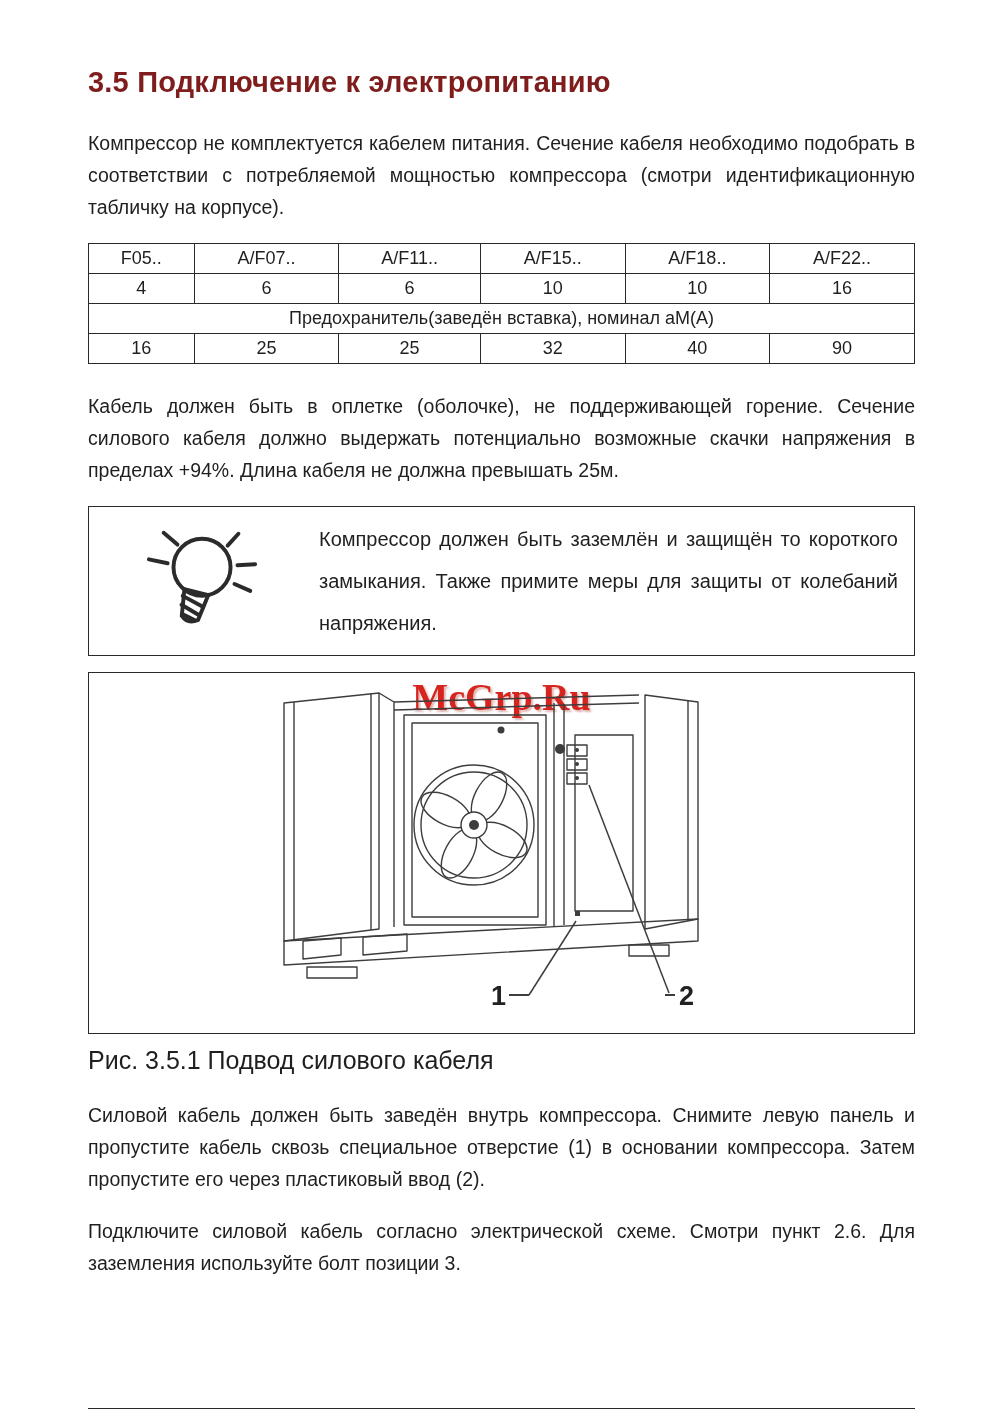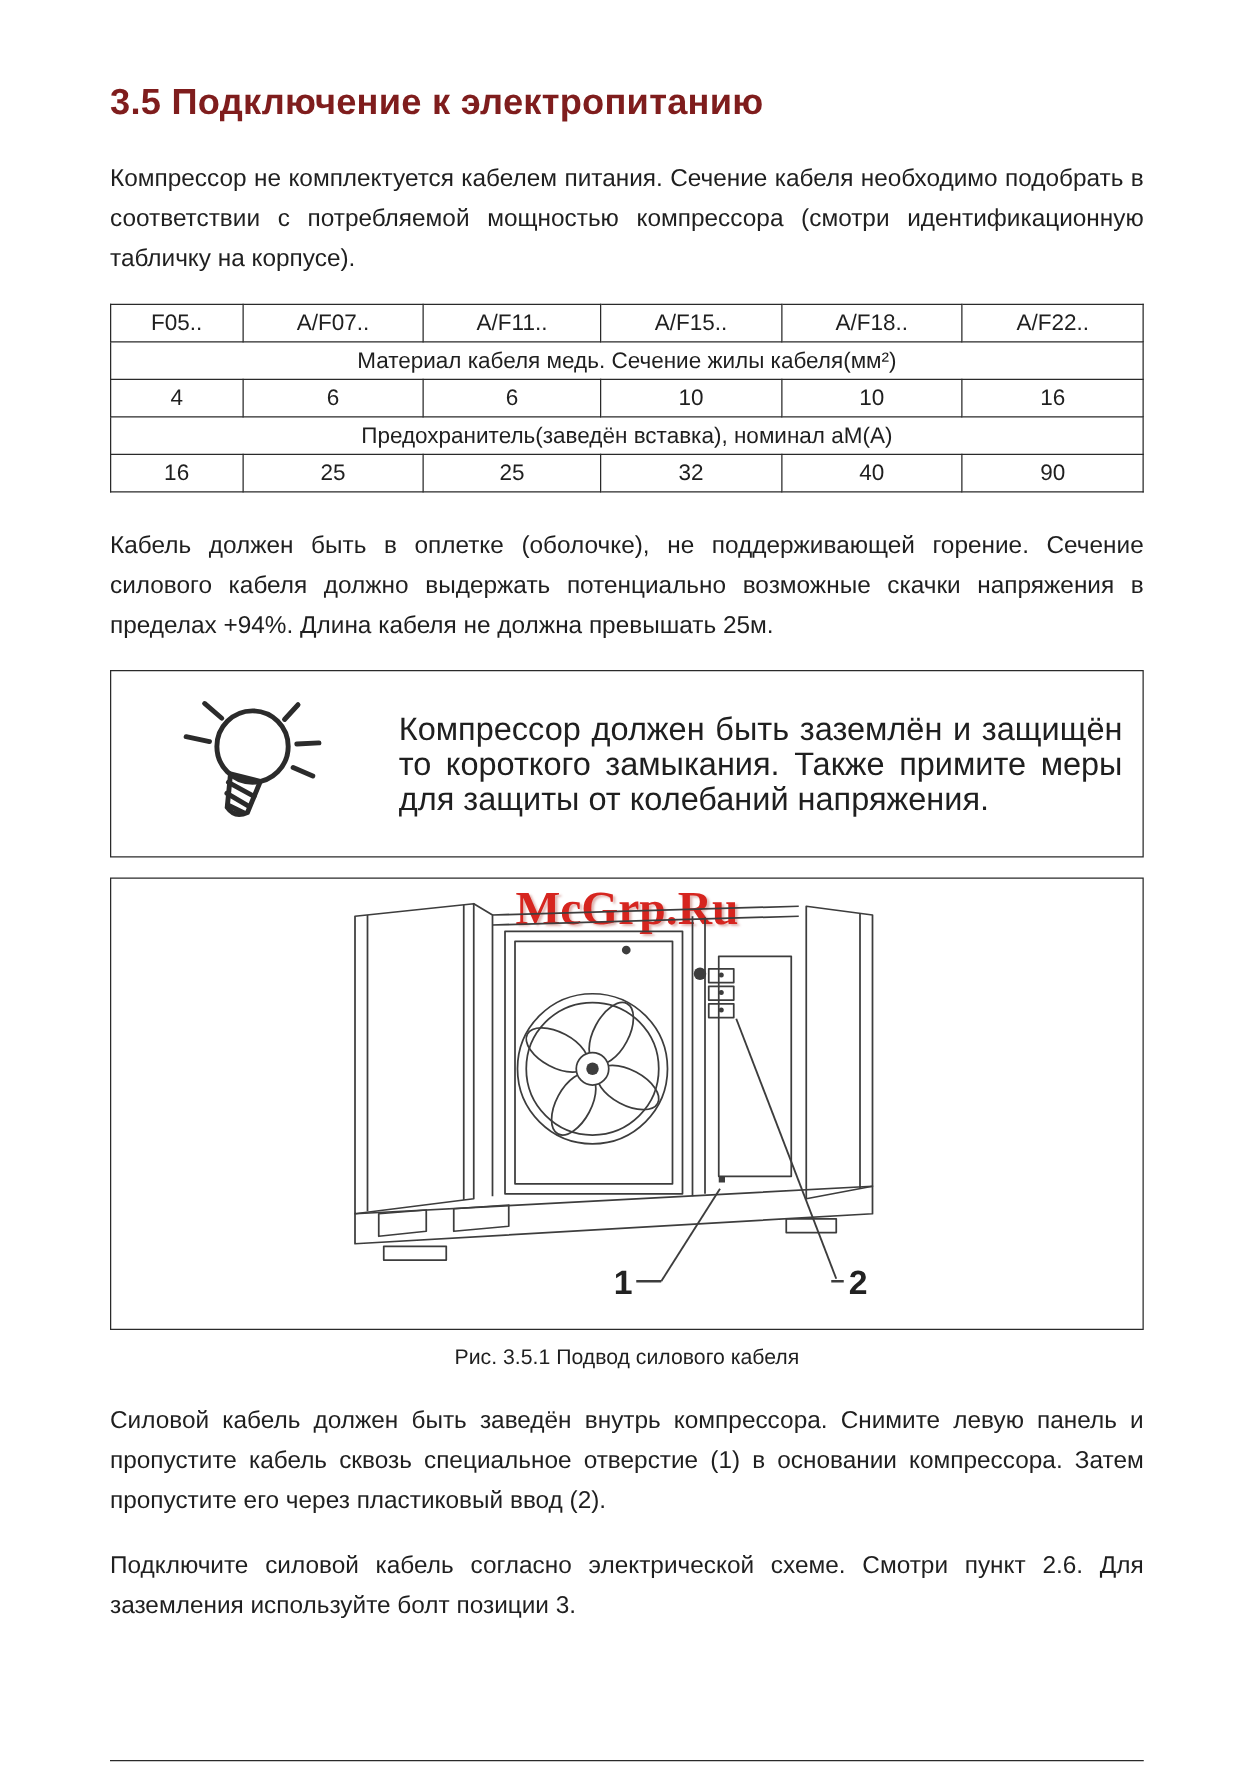--- a/index.html
+++ b/index.html
@@ -50,22 +50,22 @@
     margin: 0 0 16px 0;
   }
   .note-icon {
     flex: 0 0 230px;
     display: flex;
     justify-content: center;
     align-items: center;
   }
   .note-text {
     flex: 1;
-    font-size: 26px;
-    line-height: 28px;
+    font-size: 20px;
+    line-height: 42px;
     text-align: justify;
     padding-right: 16px;
     margin: 0;
   }
   .figure {
     border: 1px solid #2a2a2a;
     height: 362px;
     position: relative;
   }
   .watermark {
@@ -77,23 +77,22 @@
     font-size: 38px;
     font-weight: 700;
     color: #d6251f;
     text-shadow: 2px 2px 2px rgba(160, 40, 30, 0.35);
   }
   .drawing {
     position: absolute;
     left: 188px; top: 16px;
   }
   .caption {
-    font-size: 17px;
+    font-size: 25px;
     margin: 12px 0 24px 0;
-    text-align: center;
   }
   .footer {
     position: absolute;
     left: 88px; right: 85px;
     top: 1342px;
     border-top: 1.5px solid #2a2a2a;
     padding-top: 12px;
     display: flex;
     justify-content: space-between;
     align-items: baseline;
@@ -112,23 +111,20 @@
 
   <table class="spec">
     <tbody>
       <tr>
         <td>F05..</td>
         <td>A/F07..</td>
         <td>A/F11..</td>
         <td>A/F15..</td>
         <td>A/F18..</td>
         <td>A/F22..</td>
-      </tr>
-      <tr>
-        <td class="merged" colspan="6">Материал кабеля медь. Сечение жилы кабеля(мм²)</td>
       </tr>
       <tr>
         <td>4</td>
         <td>6</td>
         <td>6</td>
         <td>10</td>
         <td>10</td>
         <td>16</td>
       </tr>
       <tr>

